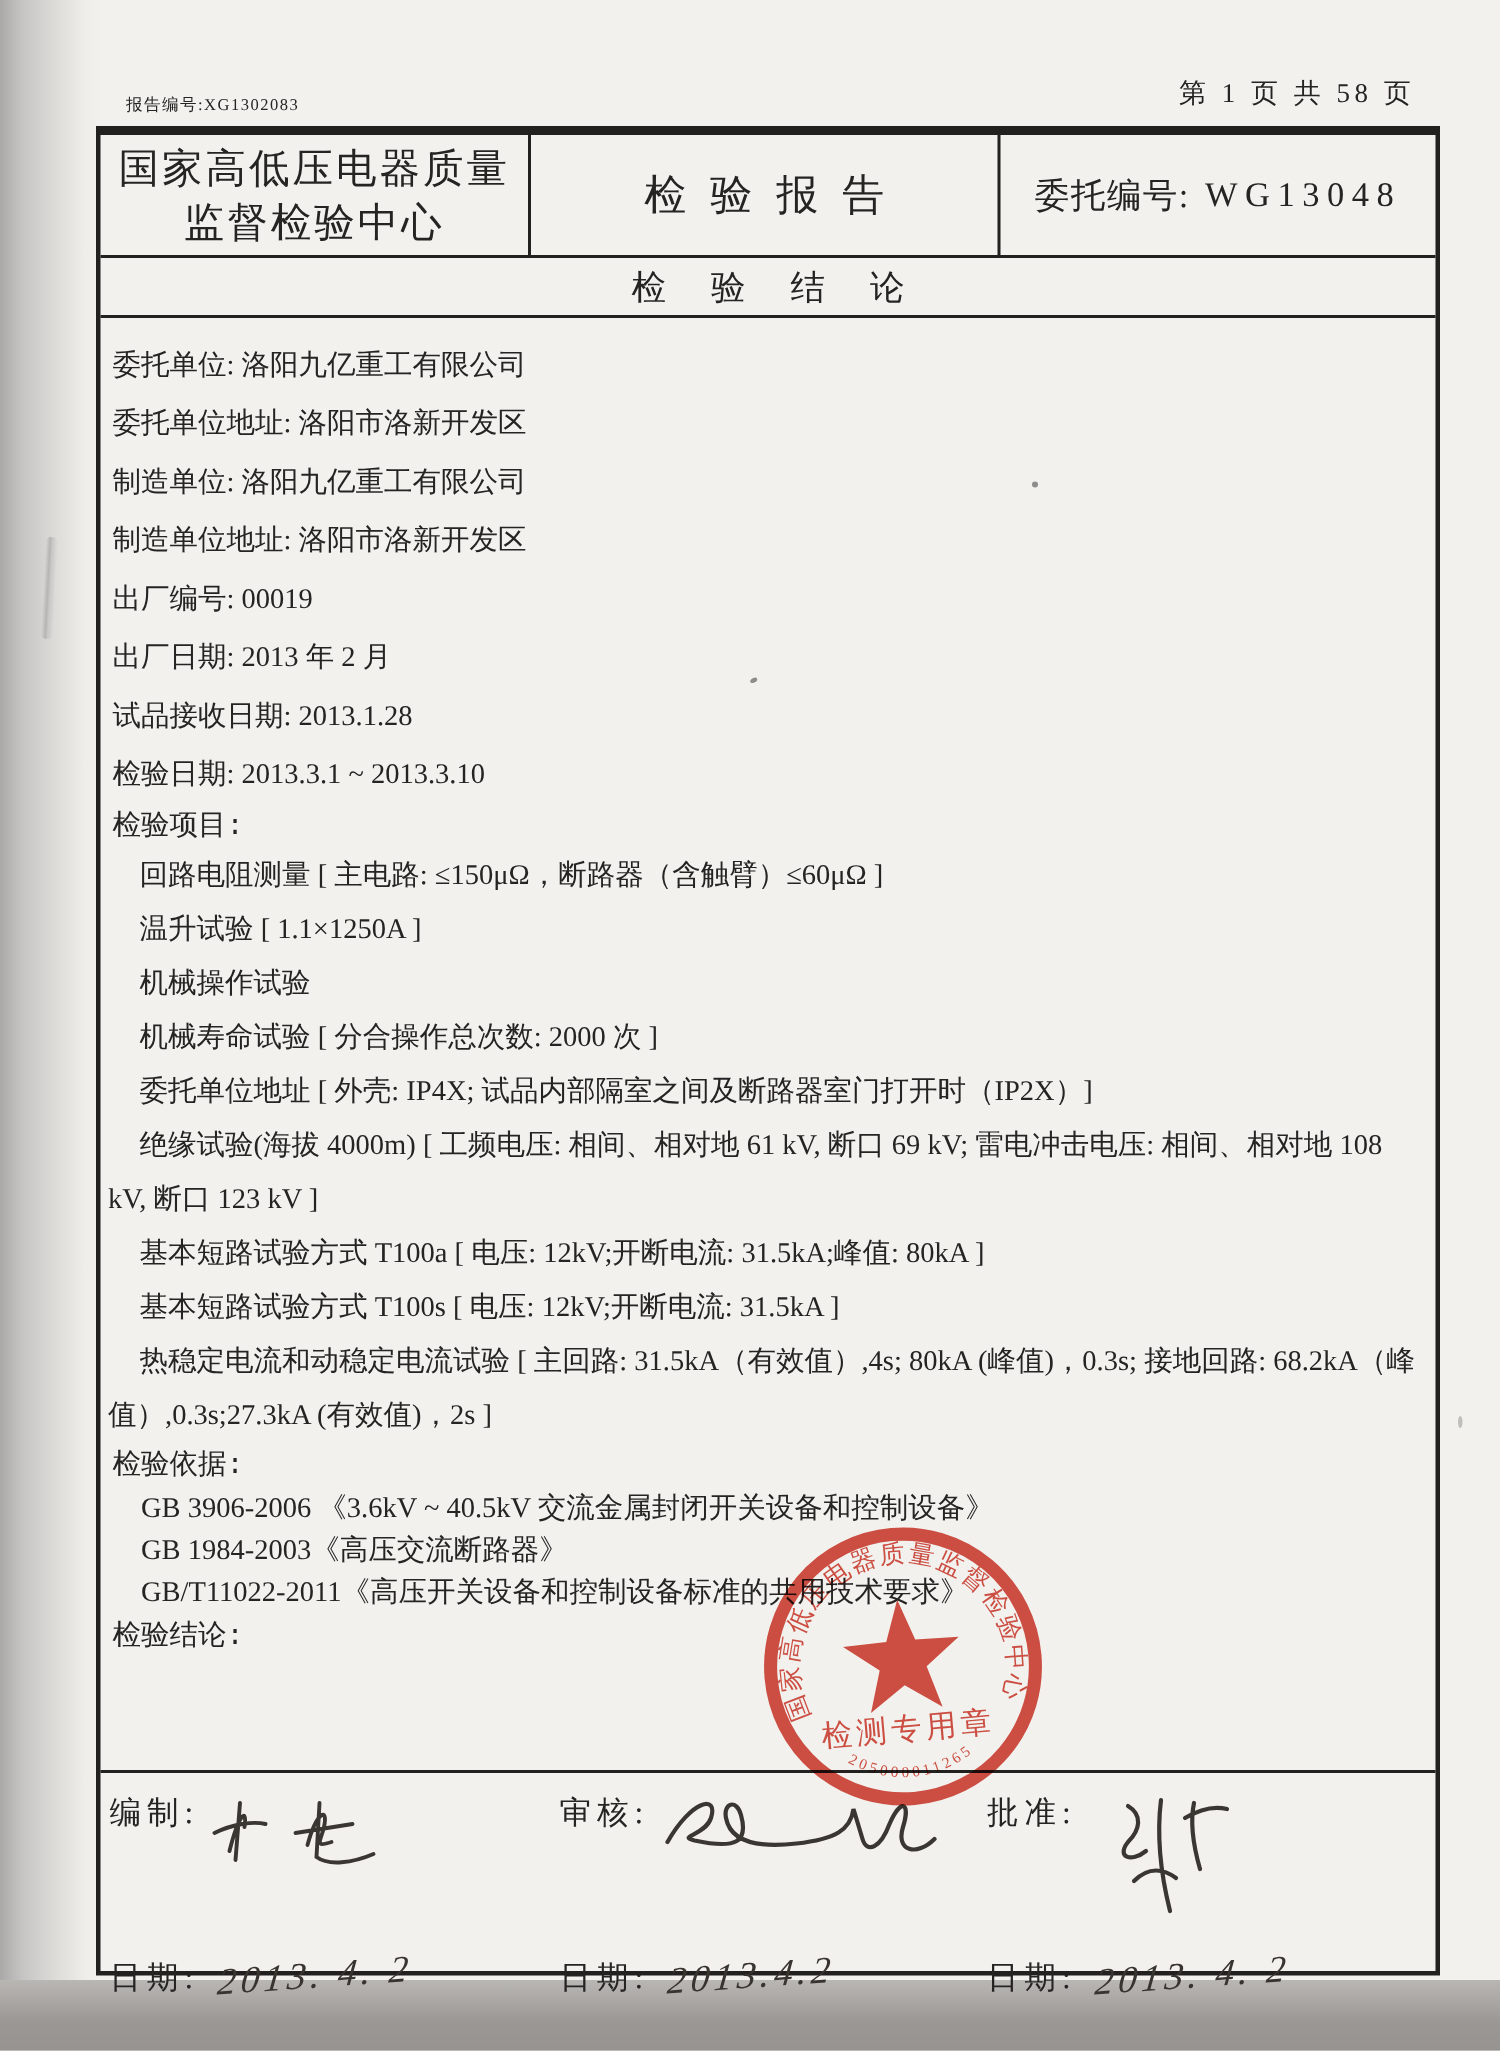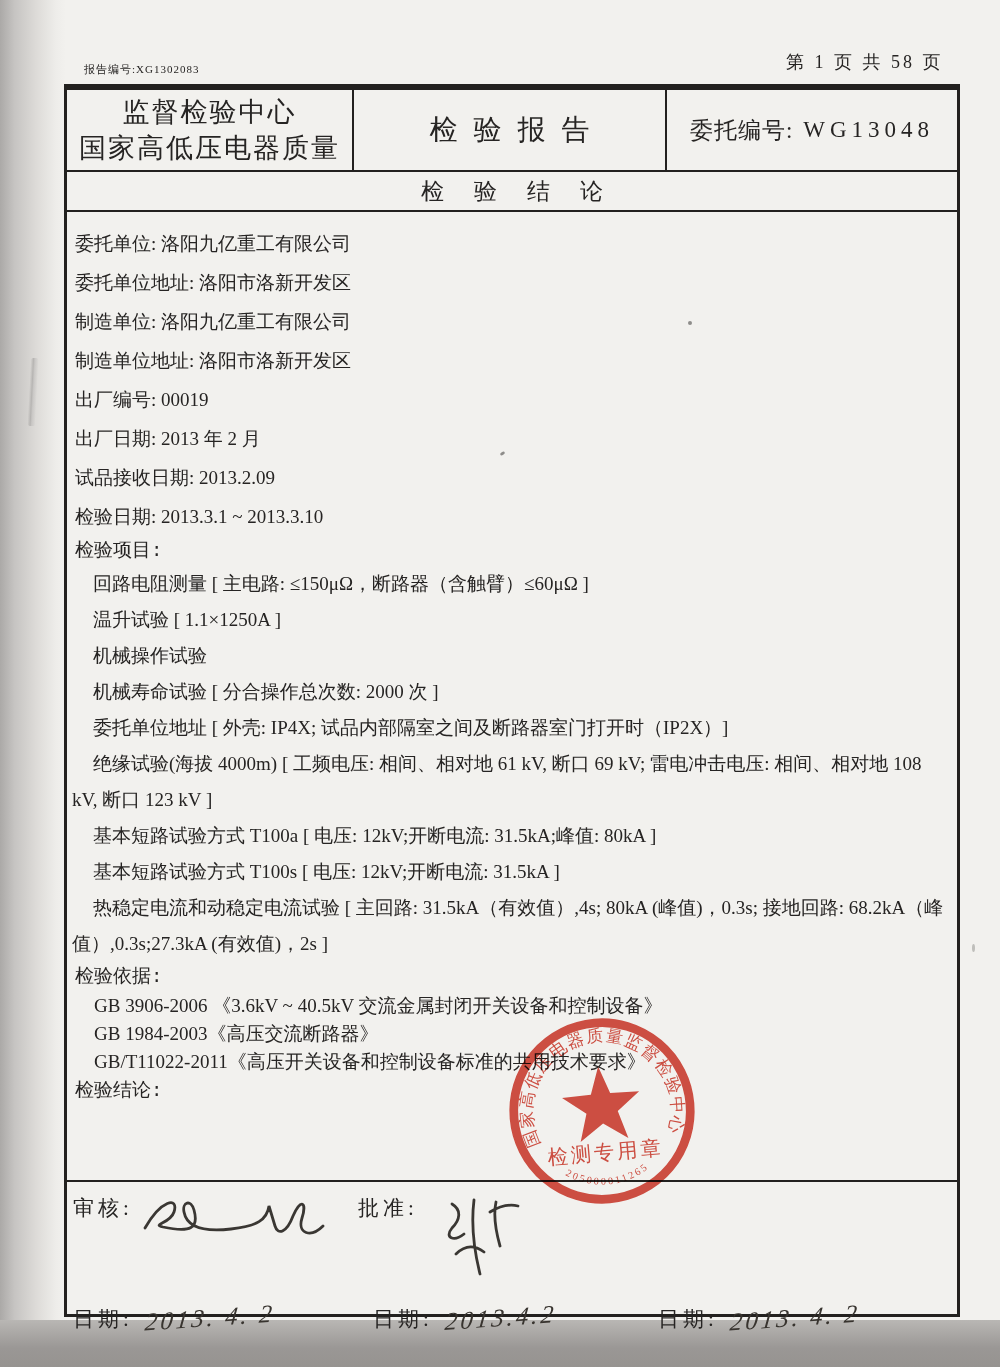--- a/index.html
+++ b/index.html
@@ -107,22 +107,22 @@
 <div class="speck s2"></div>
 <div class="speck s3"></div>
 
 <div class="meta-report-no">报告编号:XG1302083</div>
 <div class="meta-page-no">第 1 页 共 58 页</div>
 
 <div class="doc-table">
 
   <div class="row-head">
     <div class="cell-org">
+      <span>国家高低压电器质量</span>
       <span>监督检验中心</span>
-      <span>国家高低压电器质量</span>
     </div>
     <div class="cell-title">
       <span>检验报告</span>
     </div>
     <div class="cell-consign">
       <span>委托编号:</span>
       <span class="no">WG13048</span>
     </div>
   </div>
 
@@ -131,21 +131,21 @@
   </div>
 
   <div class="row-main">
     <div>
         <div class="field-line">委托单位: 洛阳九亿重工有限公司</div>
         <div class="field-line">委托单位地址: 洛阳市洛新开发区</div>
         <div class="field-line">制造单位: 洛阳九亿重工有限公司</div>
         <div class="field-line">制造单位地址: 洛阳市洛新开发区</div>
         <div class="field-line">出厂编号: 00019</div>
         <div class="field-line">出厂日期: 2013 年 2 月</div>
-        <div class="field-line">试品接收日期: 2013.2.09</div>
+        <div class="field-line">试品接收日期: 2013.1.28</div>
         <div class="field-line">检验日期: 2013.3.1 ~ 2013.3.10</div>
       </div>
 
     <div class="group-label">检验项目:</div>
     <div>
         <div class="item-line">回路电阻测量 [ 主电路: ≤150μΩ，断路器（含触臂）≤60μΩ ]</div>
         <div class="item-line">温升试验 [ 1.1×1250A ]</div>
         <div class="item-line">机械操作试验</div>
         <div class="item-line">机械寿命试验 [ 分合操作总次数: 2000 次 ]</div>
         <div class="item-line">委托单位地址 [ 外壳: IP4X; 试品内部隔室之间及断路器室门打开时（IP2X）]</div>
@@ -161,20 +161,29 @@
         <div class="basis-line">GB 1984-2003《高压交流断路器》</div>
         <div class="basis-line">GB/T11022-2011《高压开关设备和控制设备标准的共用技术要求》</div>
       </div>
 
     <div class="group-label">检验结论:</div>
 
   </div>
 
   <div class="row-sign">
     <div class="sign-cols">
+      <div class="sc1 sig-wrap">
+        <span class="sign-label">编制:</span>
+        <svg class="sig-svg" width="140" height="60" viewBox="0 0 140 60">
+          <g fill="none" stroke="#3a3733" stroke-width="2.6" stroke-linecap="round">
+            <path d="M14 40 C20 16 26 10 24 24 M4 28 C16 22 30 20 38 22 M21 8 L18 46"></path>
+            <path d="M66 36 C72 14 80 10 77 24 C75 33 70 38 82 34 M58 28 L96 22 M74 8 L72 44 C80 50 96 48 110 42"></path>
+          </g>
+        </svg>
+      </div>
       <div class="sc2 sig-wrap">
         <span class="sign-label">审核:</span>
         <svg class="sig-svg" width="190" height="58" viewBox="0 0 190 58">
           <g fill="none" stroke="#3a3733" stroke-width="2.8" stroke-linecap="round">
             <path d="M6 34 C22 6 40 2 35 18 C31 30 12 30 24 33 C52 39 60 34 55 16 C52 5 43 8 45 18 C48 34 66 38 92 35 C118 32 128 26 130 12 L136 32 C139 42 148 38 154 22 C162 4 168 8 163 24 C158 40 172 44 184 32"></path>
           </g>
         </svg>
       </div>
       <div class="sc3 sig-wrap">
         <span class="sign-label">批准:</span>

